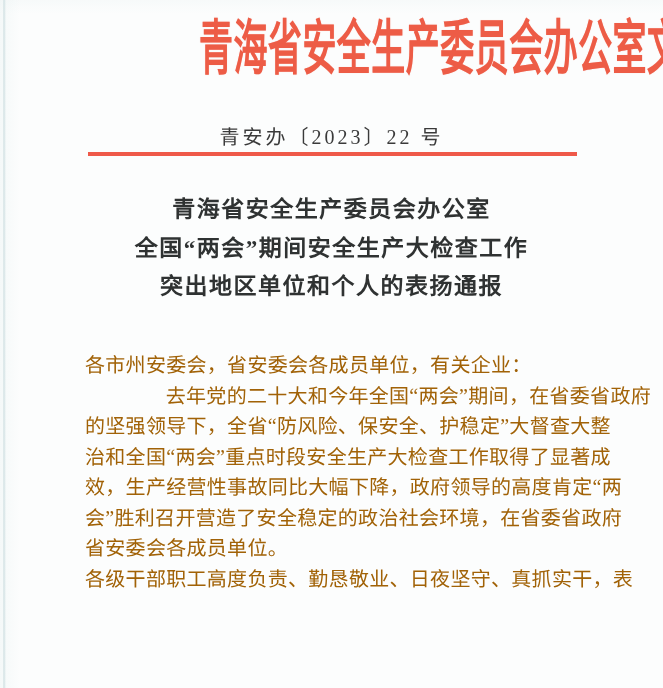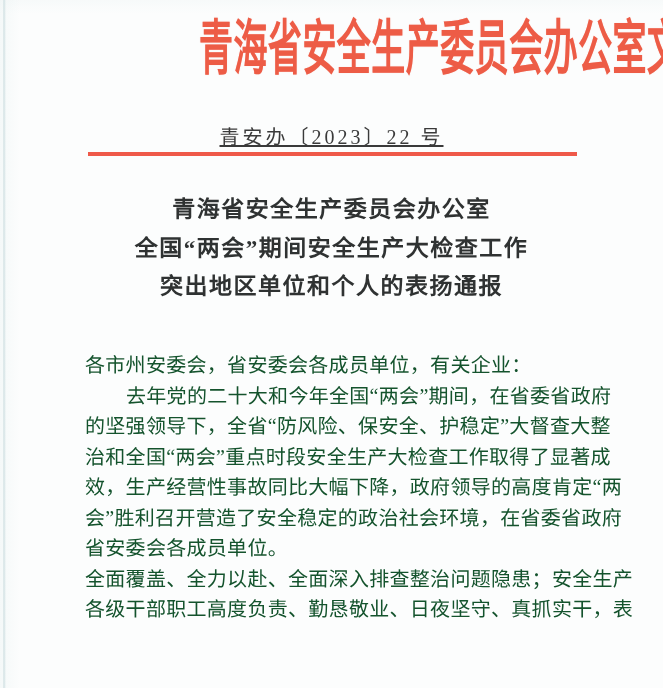--- a/index.html
+++ b/index.html
@@ -57,21 +57,20 @@
   
   .doc-number {
     position: absolute;
     top: 121px;
     left: 0;
     right: 0;
     text-align: center;
     font-size: 20px;
     letter-spacing: 3px;
     color: #3a3a3a;
-    text-decoration: underline;
   }
 
   
   .red-rule {
     position: absolute;
     top: 152px;
     left: 88px;
     width: 489px;
     height: 4px;
     background: var(--rule-red, #ef5949);
@@ -92,28 +91,29 @@
   }
 
   
   .doc-body {
     position: absolute;
     top: 350px;
     left: 85px;
     width: 566px;
     font-size: 20px;
     line-height: 30.5px;
-    color: #14532d;
+    color: #a16207;
     letter-spacing: 0.3px;
   }
   .body-line {
     white-space: nowrap;
   }
   .body-line.indent {
     text-indent: 41px;
+    text-align: right;
   }
 </style>
 </head>
 <body>
 
 <div class="page">
   <div class="scan-tint"></div>
   <div class="scan-edge"></div>
 
   <div class="red-header">
@@ -133,16 +133,15 @@
 
   <div class="doc-body">
 
   <div class="body-line">各市州安委会，省安委会各成员单位，有关企业：</div>
       <div class="body-line indent">去年党的二十大和今年全国“两会”期间，在省委省政府</div>
       <div class="body-line">的坚强领导下，全省“防风险、保安全、护稳定”大督查大整</div>
       <div class="body-line">治和全国“两会”重点时段安全生产大检查工作取得了显著成</div>
       <div class="body-line">效，生产经营性事故同比大幅下降，政府领导的高度肯定“两</div>
       <div class="body-line">会”胜利召开营造了安全稳定的政治社会环境，在省委省政府</div>
       <div class="body-line">省安委会各成员单位。</div>
-      <div class="body-line">全面覆盖、全力以赴、全面深入排查整治问题隐患；安全生产</div>
       <div class="body-line">各级干部职工高度负责、勤恳敬业、日夜坚守、真抓实干，表</div>
     </div>
 </div>
 
 </body></html>

